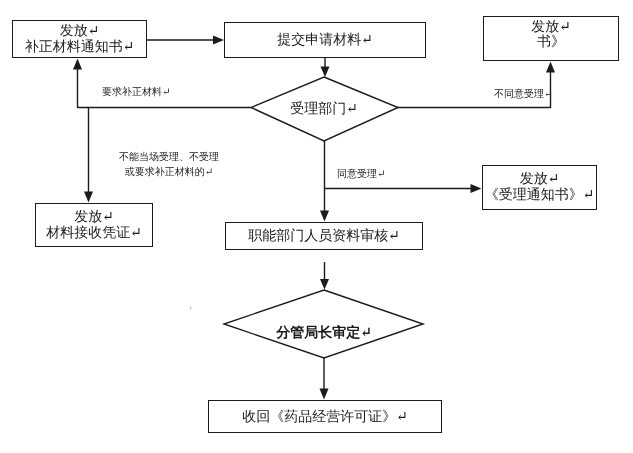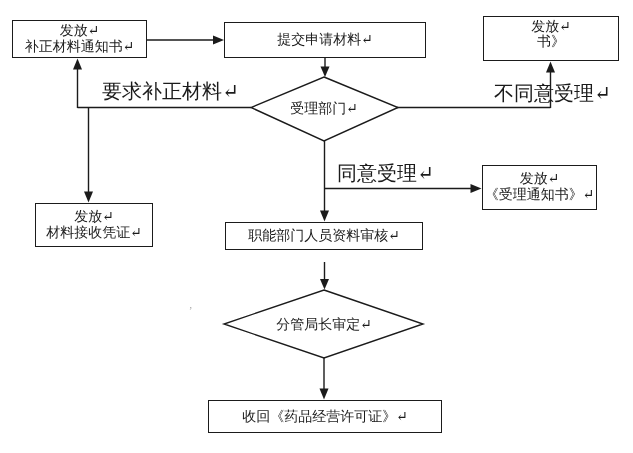--- a/index.html
+++ b/index.html
@@ -14,21 +14,21 @@
     border:1.5px solid #1b1b1b; text-align:center; font-size:14px;
   }
   .node .ln { line-height:16px; white-space:nowrap; }
   .vcenter { display:flex; flex-direction:column; justify-content:center; }
   .clip3 { overflow:hidden; }
   .clip3 .ln { line-height:15px; }
   .dtext {
     position:absolute; text-align:center; font-size:14px; white-space:nowrap;
     background:transparent;
   }
-  .elabel { position:absolute; font-size:20px; white-space:nowrap; line-height:15px; }
+  .elabel { position:absolute; font-size:10px; white-space:nowrap; line-height:15px; }
   .elabel.twoline { text-align:center; }
   .stray { position:absolute; font-size:10px; color:#9a9a9a; }
 </style>
 </head>
 <body>
 
 <div class="canvas">
 
   <svg class="layer" width="633" height="453" viewBox="0 0 633 453">
     <g stroke="#1b1b1b" stroke-width="1.4" fill="#1b1b1b">
@@ -108,24 +108,28 @@
   <div class="node vcenter" style="left:225px; top:222px; width:198px; height:28px;">
     <div class="ln">职能部门人员资料审核↵</div>
   </div>
 
   <div class="node vcenter" style="left:208px; top:400px; width:234px; height:33px;">
     <div class="ln">收回《药品经营许可证》↵</div>
   </div>
 
   <div class="dtext" style="left:254px; top:100px; width:140px;">受理部门↵</div>
 
-  <div class="dtext" style="left:234px; top:316px; width:180px;">分管局长审定↵</div>
+  <div class="dtext" style="left:234px; top:324px; width:180px;font-weight:bold;">分管局长审定↵</div>
 
   <div class="elabel" style="left:102px; top:84px;">要求补正材料↵</div>
 
+  <div class="elabel twoline" style="left:94px; top:149px; width:150px;">
+    <div>不能当场受理、不受理</div>
+    <div>或要求补正材料的↵</div>
+  </div>
 
   <div class="elabel" style="left:446px; top:86px;margin-left:48px;">不同意受理↵</div>
 
   <div class="elabel" style="left:337px; top:166px;">同意受理↵</div>
 
   <span class="stray" style="left:189px; top:305px;">’</span>
 
 </div>
 
 </body></html>

